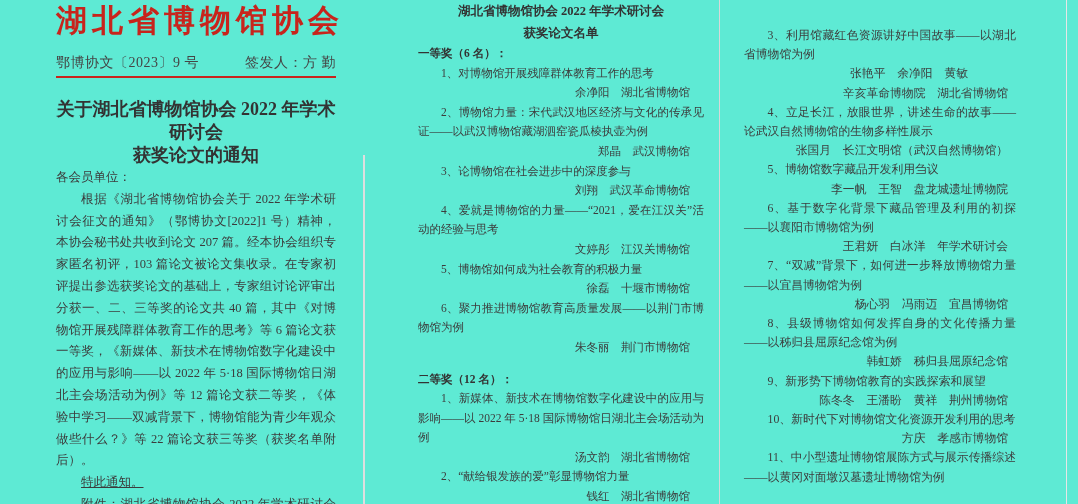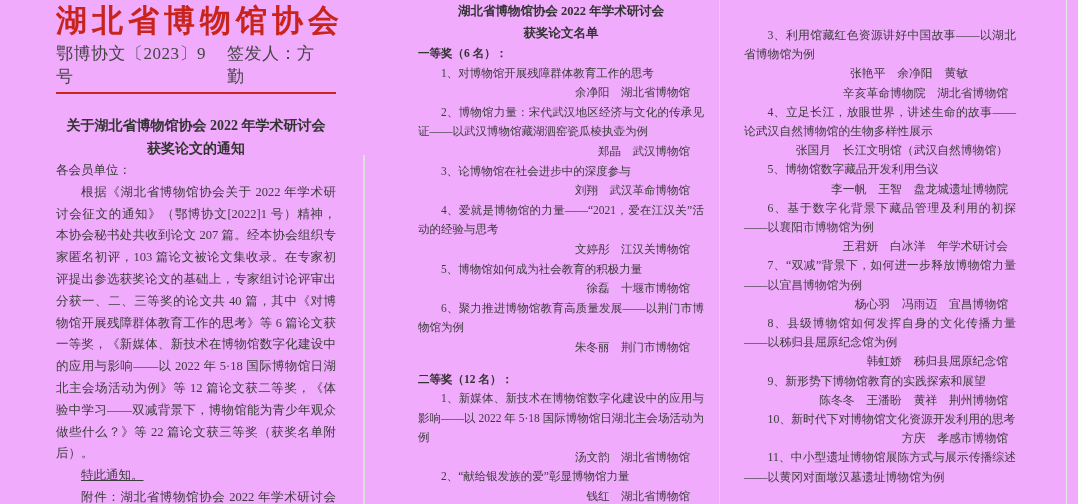--- a/index.html
+++ b/index.html
@@ -1,38 +1,38 @@
 <!DOCTYPE html>
 <html><head>
 <meta charset="utf-8">
 <style>
   html,body{margin:0;padding:0;background:#ffffff;}
   .canvas{
     position:relative;width:1078px;height:504px;overflow:hidden;
-    background:#f0abfc;color:#3c3c3c;
+    background:#5eead4;color:#3c3c3c;
     font-family:"Liberation Serif","DejaVu Serif",serif;
   }
   .canvas p{margin:0;}
   .page{position:absolute;top:0;}
 
   
   #page1{left:56px;width:280px;}
   .org-title{
     margin-top:24px;text-align:center;font-weight:bold;
     font-size:31px;letter-spacing:5px;white-space:nowrap;
     color:#c8241c;
   }
   .doc-row{
     display:flex;justify-content:space-between;align-items:flex-end;
-    font-size:17px;color:#454545;letter-spacing:.5px;
+    margin-top:12px;font-size:14px;color:#454545;letter-spacing:.5px;
   }
   .red-rule{margin-top:4px;height:2px;background:#c8241c;}
   .notice-title{
     margin-top:20px;text-align:center;font-weight:bold;
-    font-size:14px;line-height:23px;color:#333;
+    font-size:18px;line-height:23px;color:#333;
   }
   .p1-body{font-size:12.5px;line-height:21.8px;text-align:justify;}
   .salutation{margin-top:16px;}
   .indent{text-indent:2em;}
   .closing{margin-top:0;text-decoration:underline;}
   .attachment{margin-top:24px;}
 
   
   #page2{left:418px;width:286px;font-size:11.5px;line-height:19.6px;}
   #page3{left:744px;width:272px;font-size:11.8px;line-height:19.2px;padding-top:26px;}

